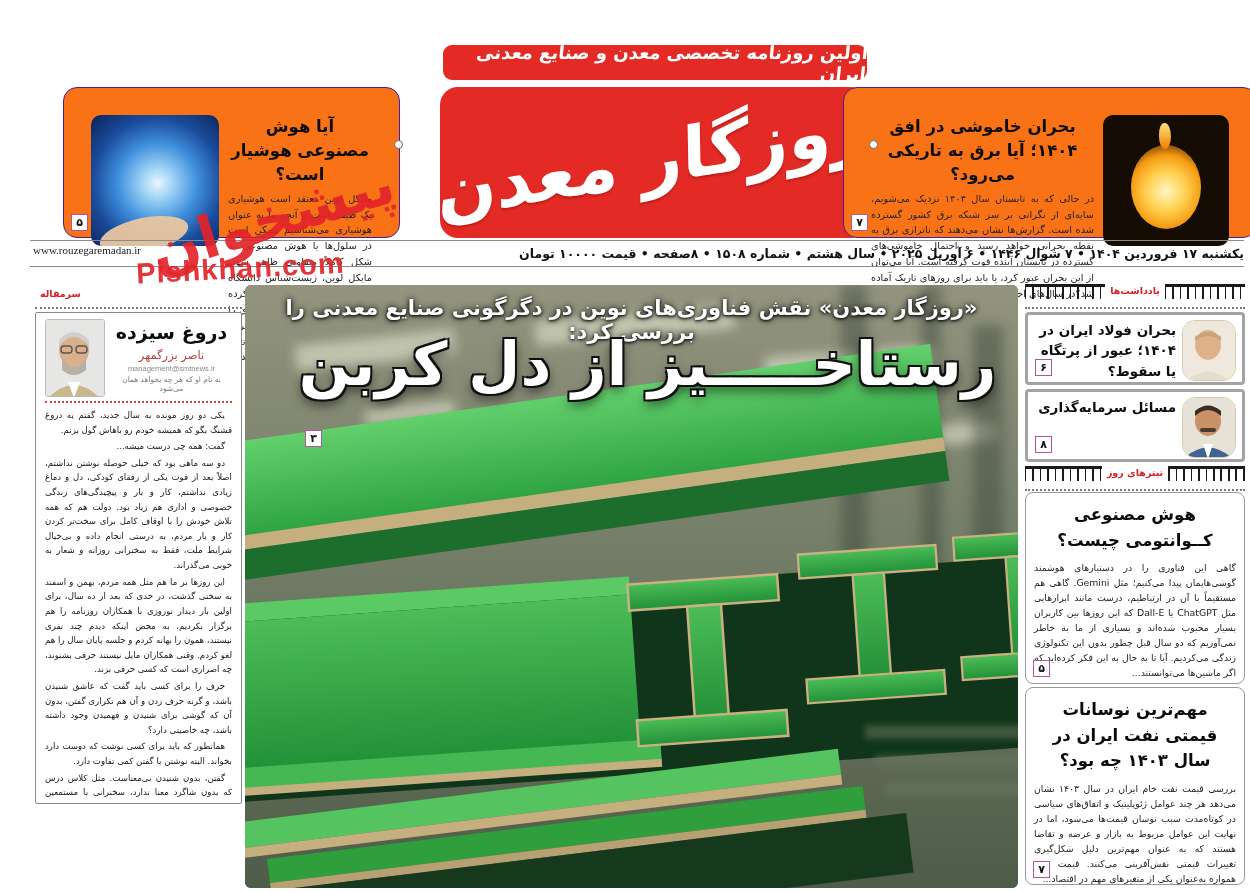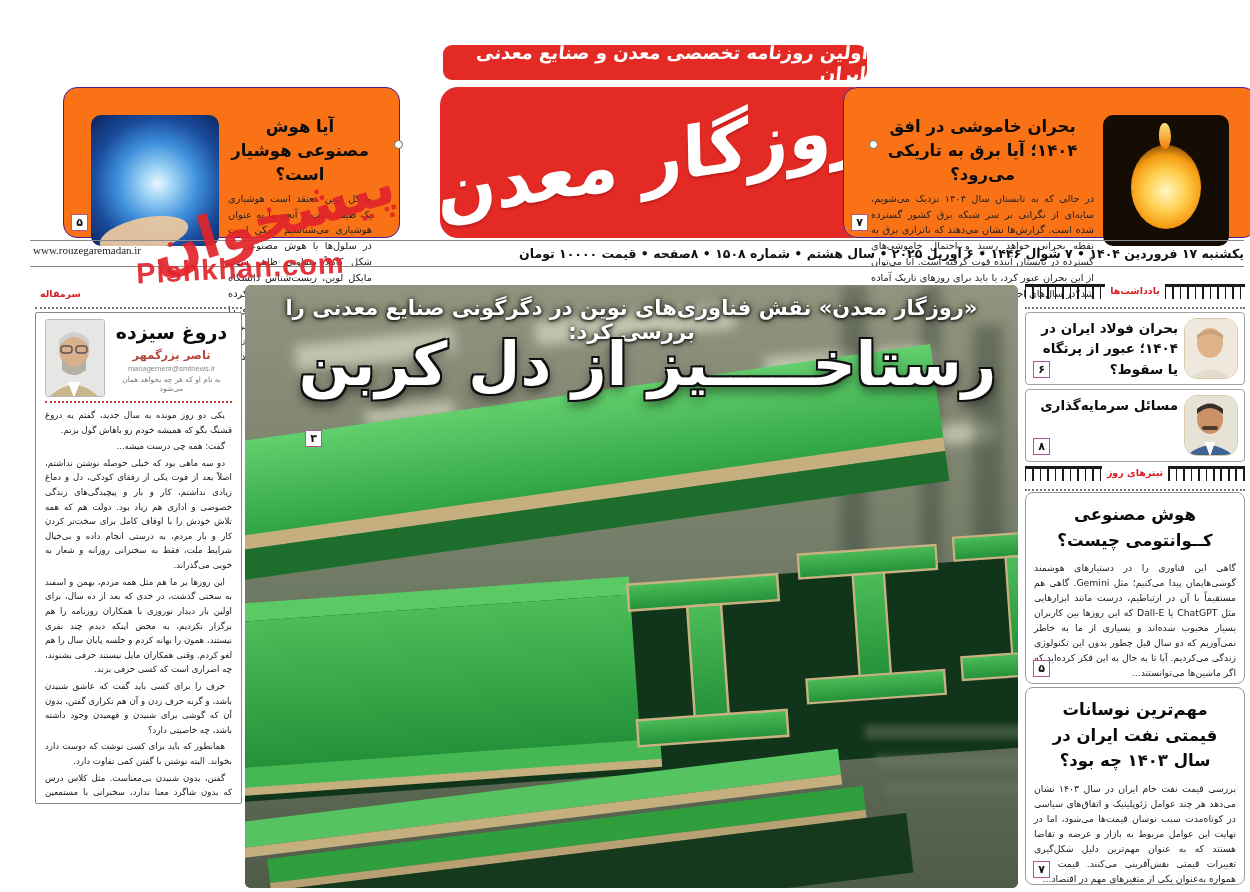--- a/index.html
+++ b/index.html
@@ -60,42 +60,42 @@
       background: repeating-linear-gradient(90deg, #1a1a1a 0 1.5px, transparent 1.5px 7.5px); }
   .comb .label { font-size:9.5px; font-weight:bold; color:#d81f26; padding:0 5px; line-height:14px; white-space:nowrap; }
 
   
   .edit-comb { left:35px; top:284px; width:207px;flex-direction:column; }
   .edit-box { left:35px; top:312px; width:207px; height:492px; border:1px solid #888; border-radius:2px;
               background:#fff; padding:6px 9px; overflow:hidden; direction:rtl; }
   .edit-head { display:flex; gap:6px; direction:rtl; border-bottom:2px dotted #d0433b; padding-bottom:4px; margin-bottom:5px; }
   .edit-meta { flex:1; text-align:center; }
   .edit-meta h1 { font-size:19px; font-weight:bold; color:#0a0a0a; margin:2px 0 5px; }
-  .edit-author { font-size:11.5px; font-weight:bold; color:#b8453c; margin-bottom:2px; }
+  .edit-author { font-size:11.5px; font-weight:normal; color:#b8453c; margin-bottom:2px; }
   .edit-email { font-size:7.5px; color:#8a8a8a; font-family:"Liberation Sans",sans-serif; direction:ltr; }
   .edit-motto { font-size:7.5px; color:#777; margin-top:2px; }
   .edit-photo { flex:none; width:60px; height:78px; border:1px solid #bbb; border-radius:3px; overflow:hidden; }
   .edit-box p { font-size:8.6px; line-height:1.7; text-align:justify; color:#141414; margin-bottom:2px; text-indent:7px; }
   .edit-box p.verse { text-align:right; text-indent:0; padding-right:14px; font-weight:bold; }
   .edit-box p.lead-q { font-weight:normal; }
 
   
   .figure { left:245px; top:285px; width:773px; height:603px; border-radius:6px; overflow:hidden; background:#5f6b57; }
   .figure svg.scene { position:absolute; inset:0; width:100%; height:100%; }
   .kicker { position:absolute; top:11px; left:0; width:100%; text-align:center; direction:rtl;
             color:#ffffff; font-size:21px; font-weight:bold; text-shadow:0 1px 3px #000, 0 0 7px #000; }
   .headline { position:absolute; top:44px; left:0; width:100%; text-align:center; direction:rtl;
               color:#fff; font-size:60px; font-weight:bold; letter-spacing:-1px;
               text-shadow:2px 2px 0 #101010, -2px 2px 0 #101010, 2px -2px 0 #101010, -2px -2px 0 #101010, 0 5px 12px rgba(0,0,0,.65);margin-left:16px; }
   .lead-badge { left:60px; top:145px; bottom:auto; }
 
   
   .sb-comb1 { left:1025px; top:284px; width:220px; }
   .sb-comb2 { left:1025px; top:466px; width:220px; }
-  .note { left:1025px; width:220px; height:73px; border:1px solid #a3a3a3; border-radius:4px; background:#fff;
+  .note { left:1025px; width:220px; height:73px; border:3px solid #a3a3a3; border-radius:4px; background:#fff;
           padding:5px 6px; display:flex; gap:6px; direction:rtl; }
   .note1 { top:312px; } .note2 { top:389px; }
   .note .pphoto { flex:none; width:54px; height:61px; border:1px solid #d8c9a8; border-radius:13px; overflow:hidden; }
   .note h3 { flex:1; font-size:13.5px; font-weight:bold; line-height:1.5; color:#0d0d0d; text-align:right; }
   .sb-art { left:1025px; width:220px; border:1px solid #999; border-radius:8px; background:#fff;
             padding:9px 8px 20px; direction:rtl; overflow:hidden; }
   .sb-art1 { top:492px; height:192px; } .sb-art2 { top:687px; height:198px; }
   .sb-art h3 { font-size:16.5px; font-weight:bold; text-align:center; line-height:1.55; color:#0a0a0a; margin-bottom:7px; }
   .sb-art p { font-size:9.3px; line-height:1.62; text-align:justify; color:#1c1c1c; }
 </style>

